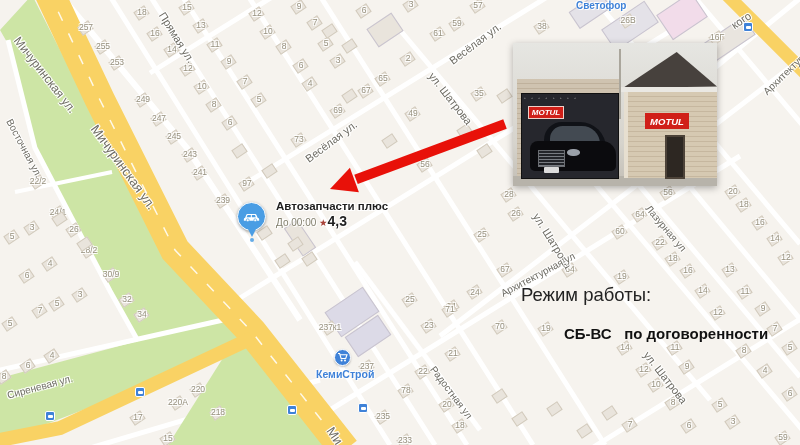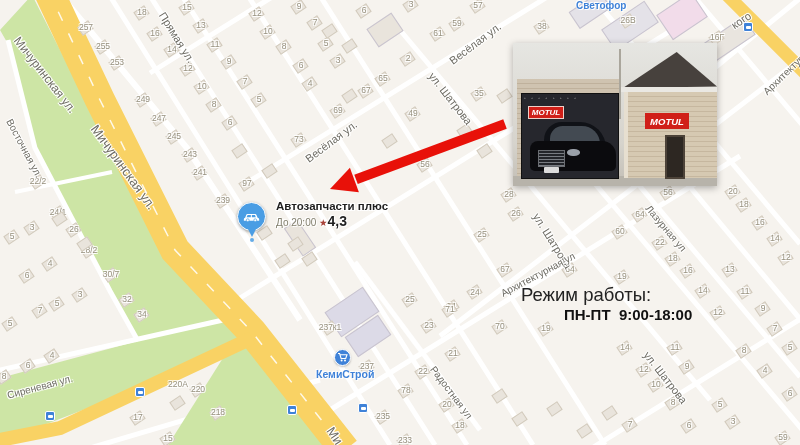--- a/index.html
+++ b/index.html
@@ -140,21 +140,21 @@
       <div class="bnum" style="left: 27px; top: 275px;">6</div>
       <div class="bld" style="left: 31px; top: 177px;"></div>
       <div class="bnum" style="left: 38px; top: 181px;">22/2</div>
       <div class="bld" style="left: 51px; top: 208px;"></div>
       <div class="bnum" style="left: 58px; top: 212px;">24/1</div>
       <div class="bld" style="left: 67px; top: 225px;"></div>
       <div class="bnum" style="left: 74px; top: 229px;">26</div>
       <div class="bld" style="left: 82px; top: 246px;"></div>
       <div class="bnum" style="left: 89px; top: 250px;">28/2</div>
       <div class="bld" style="left: 104px; top: 270px;"></div>
-      <div class="bnum" style="left: 111px; top: 274px;">30/7</div>
+      <div class="bnum" style="left: 111px; top: 274px;">30/9</div>
       <div class="bld" style="left: 3px; top: 319px;"></div>
       <div class="bnum" style="left: 10px; top: 323px;">5</div>
       <div class="bld" style="left: 33px; top: 306px;"></div>
       <div class="bnum" style="left: 40px; top: 310px;">7</div>
       <div class="bld" style="left: 50px; top: 299px;"></div>
       <div class="bnum" style="left: 57px; top: 303px;">5</div>
       <div class="bld" style="left: 73px; top: 290px;"></div>
       <div class="bnum" style="left: 80px; top: 294px;">3</div>
       <div class="bld" style="left: 120px; top: 295px;"></div>
       <div class="bnum" style="left: 127px; top: 299px;">32</div>
@@ -166,21 +166,21 @@
       <div class="bnum" style="left: 28px; top: 365px;">6</div>
       <div class="bld" style="left: -3px; top: 372px;"></div>
       <div class="bnum" style="left: 4px; top: 376px;">8</div>
       <div class="bld" style="left: 131px; top: 413px;"></div>
       <div class="bnum" style="left: 138px; top: 417px;">17</div>
       <div class="bld" style="left: 161px; top: 434px;"></div>
       <div class="bnum" style="left: 168px; top: 438px;">15</div>
       <div class="bld" style="left: 191px; top: 385px;"></div>
       <div class="bnum" style="left: 198px; top: 389px;">220</div>
       <div class="bld" style="left: 171px; top: 398px;"></div>
-      <div class="bnum" style="left: 178px; top: 384px;">220А</div>
+      <div class="bnum" style="left: 178px; top: 402px;">220А</div>
       <div class="bld" style="left: 211px; top: 408px;"></div>
       <div class="bnum" style="left: 218px; top: 412px;">218</div>
       <div class="bld" style="left: 79px; top: 23px;"></div>
       <div class="bnum" style="left: 86px; top: 27px;">257</div>
       <div class="bld" style="left: 96px; top: 42px;"></div>
       <div class="bnum" style="left: 103px; top: 46px;">255</div>
       <div class="bld" style="left: 110px; top: 58px;"></div>
       <div class="bnum" style="left: 117px; top: 62px;">253</div>
       <div class="bld" style="left: 136px; top: 95px;"></div>
       <div class="bnum" style="left: 143px; top: 99px;">249</div>
@@ -457,21 +457,21 @@
         <circle cx="5.6" cy="10.4" r="1.7" fill="#fff" stroke="#4a9de4" stroke-width=".8"></circle>
         <circle cx="14.4" cy="10.4" r="1.7" fill="#fff" stroke="#4a9de4" stroke-width=".8"></circle>
       </svg>
     </div>
     <div class="tail"></div>
     <div class="dot"></div>
   </div>
   <div id="marker-label">
     <div class="t">Автозапчасти плюс</div>
     <div class="s">
-      <span>До 20:00</span>
+      <span>До 00:00</span>
       <span class="star">★</span><span class="r">4,3</span>
     </div>
   </div>
 
   <div id="photo">
     <div class="wall-l"></div>
     <div class="ground"></div>
     <div class="banner">
       <div class="logos">◦ ◦ ◦ ◦ ◦ ◦ ◦ ◦</div>
       <div class="motul b1">MOTUL</div>
@@ -491,14 +491,14 @@
     <div class="motul b2">MOTUL</div>
     <div class="door"></div>
   </div>
 
   <svg width="800" height="445" style="position:absolute;left:0;top:0;pointer-events:none;">
     <line x1="505" y1="124" x2="356" y2="179.4" stroke="var(--arrow_red)" stroke-width="10"></line>
     <polygon points="330,189 349.9,167.8 358.9,192.2" fill="var(--arrow_red)"></polygon>
   </svg>
 
   <div id="sched-title">Режим работы:</div>
-  <div id="sched1">ПН-ПТ  9:00-18:00</div>
+  <div id="sched2">СБ-ВС   по договоренности</div>
 </div>
 
 </body></html>

